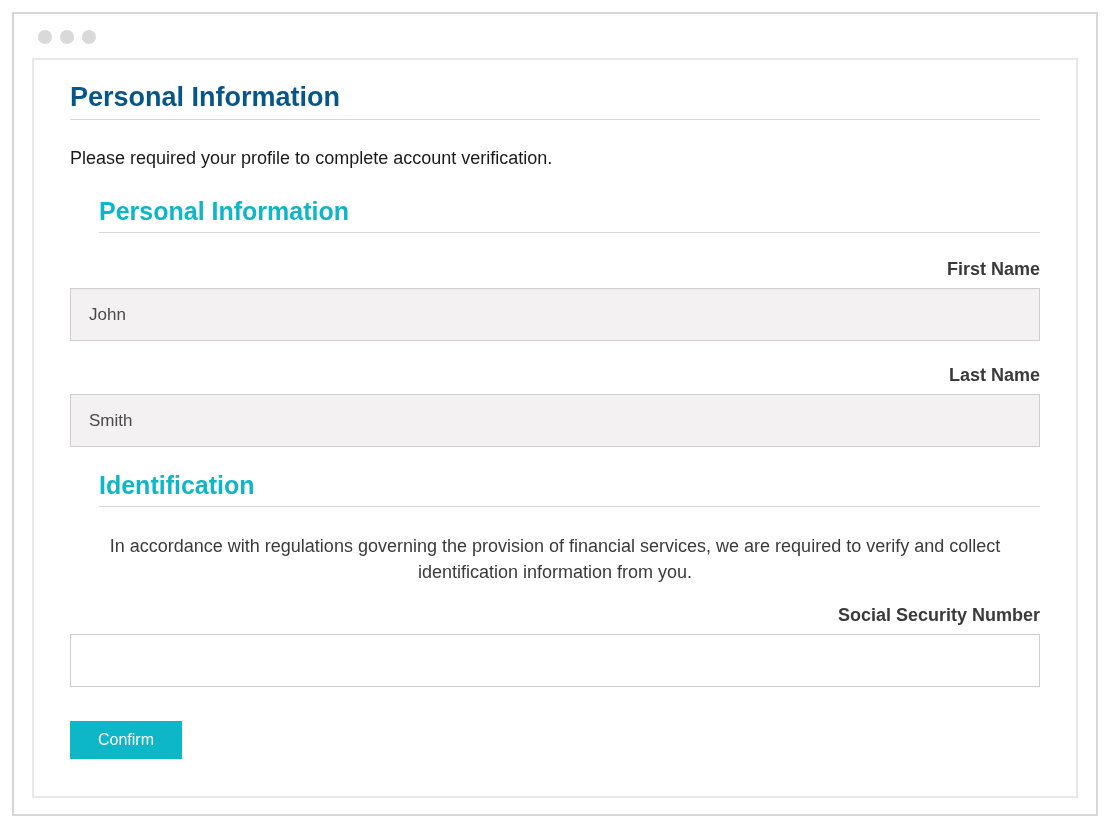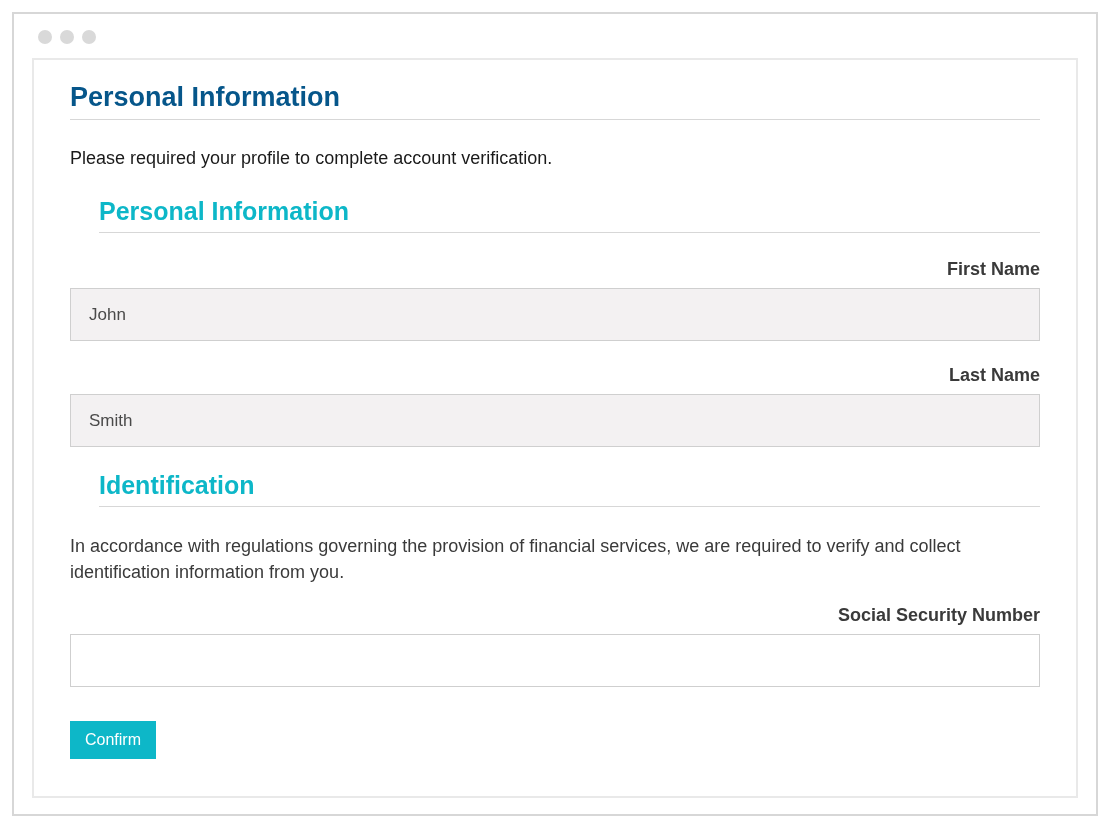--- a/index.html
+++ b/index.html
@@ -83,26 +83,27 @@
       font-family: inherit;
     }
     .field-input.white {
       background: #fff;
     }
     .section-desc {
       color: #3a3a3a;
       font-size: 18px;
       line-height: 1.45;
       margin-bottom: 20px;
+      text-align: center;
     }
     .confirm-button {
       background: #0db7c8;
       color: #fff;
       border: none;
-      padding: 10px 15px;
+      padding: 10px 28px;
       font-size: 16px;
       cursor: pointer;
       font-family: inherit;
       margin-top: 10px;
     }
   </style>
 </head>
 <body>
 
 <div class="window-frame">

